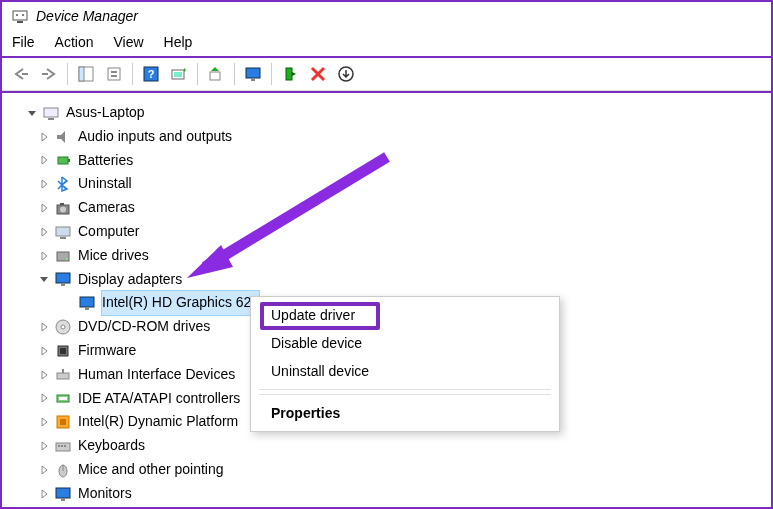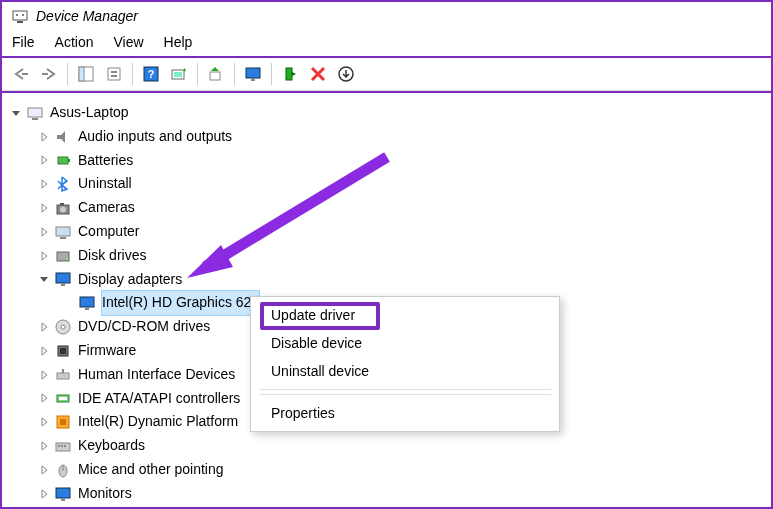--- a/index.html
+++ b/index.html
@@ -11,27 +11,27 @@
 .toolbar { display: flex; align-items: center; gap: 2px; padding: 4px 6px; border-bottom: 1px solid #ddd; }
 .toolbar .btn { width: 26px; height: 24px; display: flex; align-items: center; justify-content: center; border: 1px solid transparent; border-radius: 2px; }
 .toolbar .sep { width: 1px; height: 22px; background: #ccc; margin: 0 3px; }
 .tree-area { border-top: 2px solid #7b2cbf; padding: 8px 0 0 0; height: calc(100% - 90px); overflow: hidden; }
 .tree { font-size: 14px; line-height: 1.7; }
 .tree-node { display: flex; align-items: center; white-space: nowrap; }
 .tree-node .twisty { width: 12px; height: 12px; margin-right: 4px; display: inline-flex; align-items: center; justify-content: center; }
 .tree-node .twisty svg { display: block; }
 .tree-node .node-icon { width: 18px; height: 18px; margin-right: 6px; display: inline-flex; align-items: center; justify-content: center; flex-shrink: 0; }
 .tree-node.selected .label { background: #cce8ff; outline: 1px solid #99d1ff; }
-.indent-1 { padding-left: 8px; }
+.indent-1 { padding-left: 24px; }
 .indent-2 { padding-left: 36px; text-align: right; }
 .indent-3 { padding-left: 60px; }
 .context-menu { position: absolute; left: 248px; top: 294px; width: 310px; background: #fff; border: 1px solid #ccc; box-shadow: 3px 3px 8px rgba(0,0,0,0.2); padding: 4px 0; font-size: 14px; z-index: 100; }
 .context-menu .item { padding: 6px 20px; cursor: default; }
 .context-menu .divider { height: 1px; background: #e0e0e0; margin: 4px 8px; }
-.context-menu .bold { font-weight: 400; }
+.context-menu .bold { font-weight: 700; }
 .highlight-box { position: absolute; border: 4px solid #7b2cbf; border-radius: 2px; pointer-events: none; z-index: 200; }
 .arrow-annotation { position: absolute; z-index: 150; pointer-events: none; }
 </style>
 </head>
 <body>
 
 <div class="titlebar">
   <span class="app-icon">
     <svg viewBox="0 0 16 16">
         <rect x="1" y="3" width="14" height="9" fill="none" stroke="#555" stroke-width="1"></rect>
@@ -215,21 +215,21 @@
           <svg width="10" height="10">
             <path d="M3 1 L8 5 L3 9 Z" fill="none" stroke="#888"></path>
           </svg>
         </span>
         <span class="node-icon">
           <svg width="16" height="16">
             <rect x="2" y="4" width="12" height="9" fill="#aaa" stroke="#666"></rect>
             <circle cx="12" cy="11" r="1" fill="#6f6"></circle>
           </svg>
         </span>
-        <span class="label">Disk drives</span>
+        <span class="label">Mice drives</span>
       </div>
       <div class="tree-node indent-2">
         <span class="twisty">
           <svg width="10" height="10">
             <path d="M1 3 L9 3 L5 8 Z" fill="#555"></path>
           </svg>
         </span>
         <span class="node-icon">
           <svg width="16" height="16">
             <rect x="1" y="2" width="14" height="10" fill="#2a7de1" stroke="#135"></rect>

